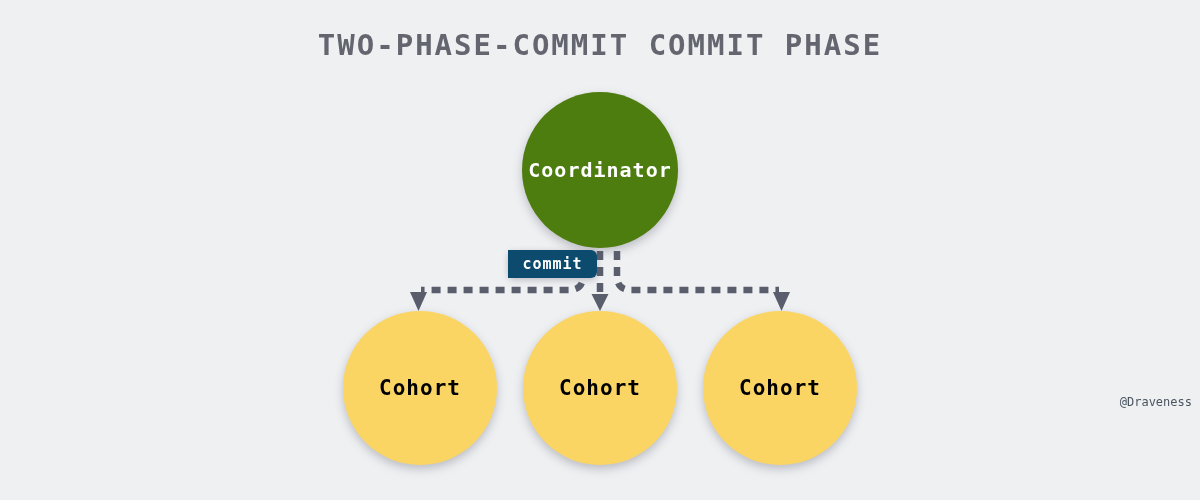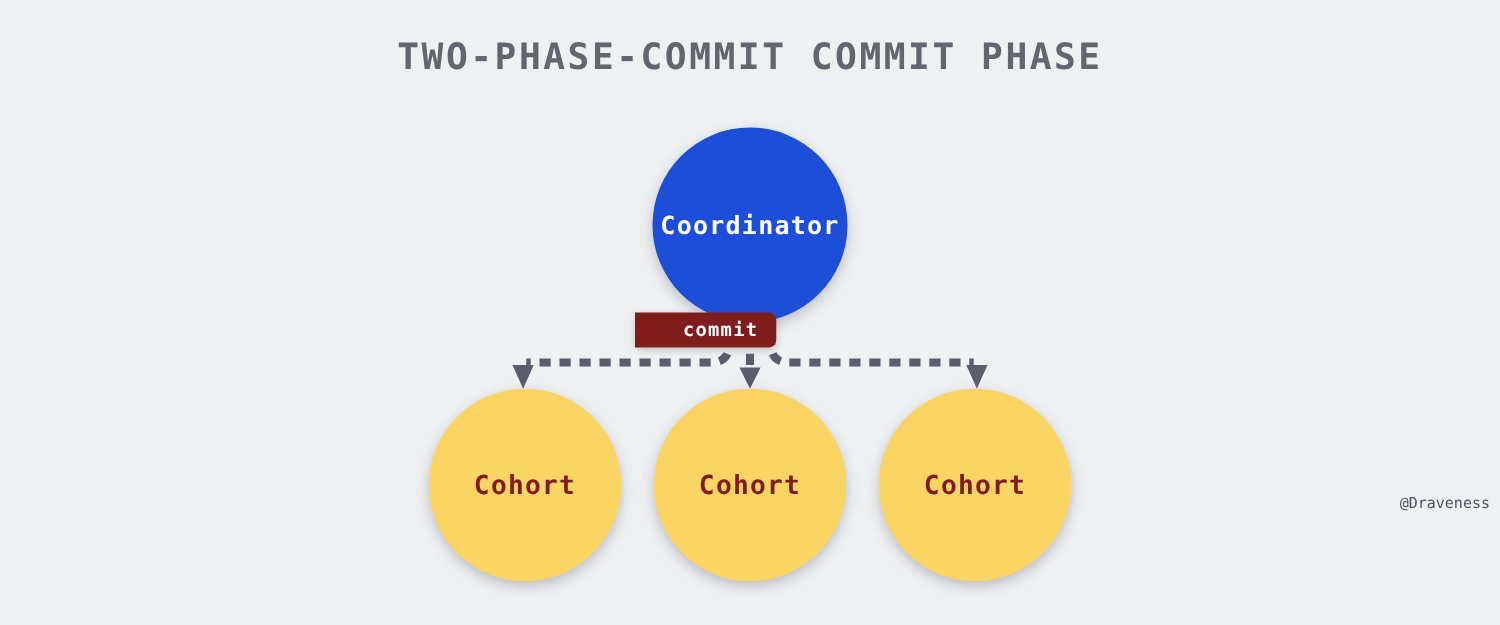--- a/index.html
+++ b/index.html
@@ -42,34 +42,34 @@
     border-radius: 50%;
     display: flex;
     align-items: center;
     justify-content: center;
     font-weight: bold;
     letter-spacing: 1px;
     z-index: 2;
   }
   .coordinator {
     left: 522px;
-    top: 102px;
+    top: 92px;
     width: 156px;
     height: 156px;
-    background: #1d4ed8;
+    background: #4d7c0f;
     color: #ffffff;
     font-size: 20px;
     box-shadow: 0 4px 10px rgba(90,94,108,0.35);
   }
   .cohort {
     top: 311px;
     width: 154px;
     height: 154px;
     background: #fbd564;
-    color: #7f1d1d;
+    color: #000000;
     font-size: 21px;
     box-shadow: 0 4px 10px rgba(90,94,108,0.35);
   }
   .cohort.c1 { left: 343px; }
   .cohort.c2 { left: 523px; }
   .cohort.c3 { left: 703px; }
   .edge-labels {
     position: absolute;
     left: 508px;
     top: 250px;
@@ -89,23 +89,22 @@
     letter-spacing: 1px;
     height: 28px;
   }
   .edge-label.rollback {
     width: 93px;
     background: #ef8b8b;
     border-radius: 6px 0 0 6px;
   }
   .edge-label.commit {
     width: 89px;
-    background: #7f1d1d;
+    background: #0c4a6e;
     border-radius: 0 6px 6px 0;
-    padding-left: 24px;
   }
   .watermark {
     position: absolute;
     right: 8px;
     bottom: 3px;
     font-size: 12px;
     font-weight: normal;
     color: #4a5562;
     z-index: 2;
   }

